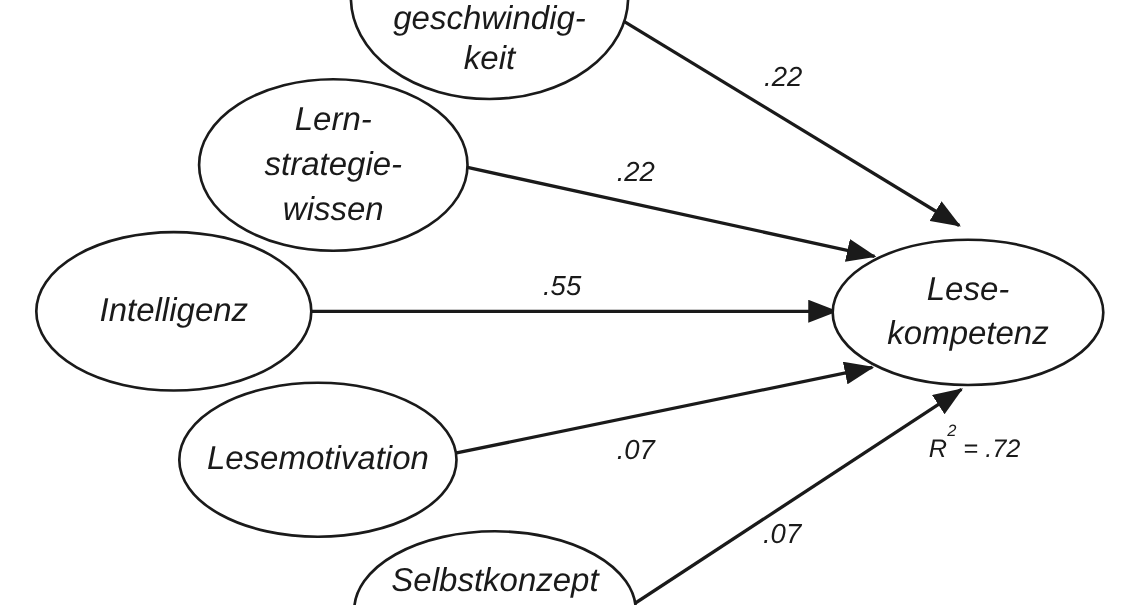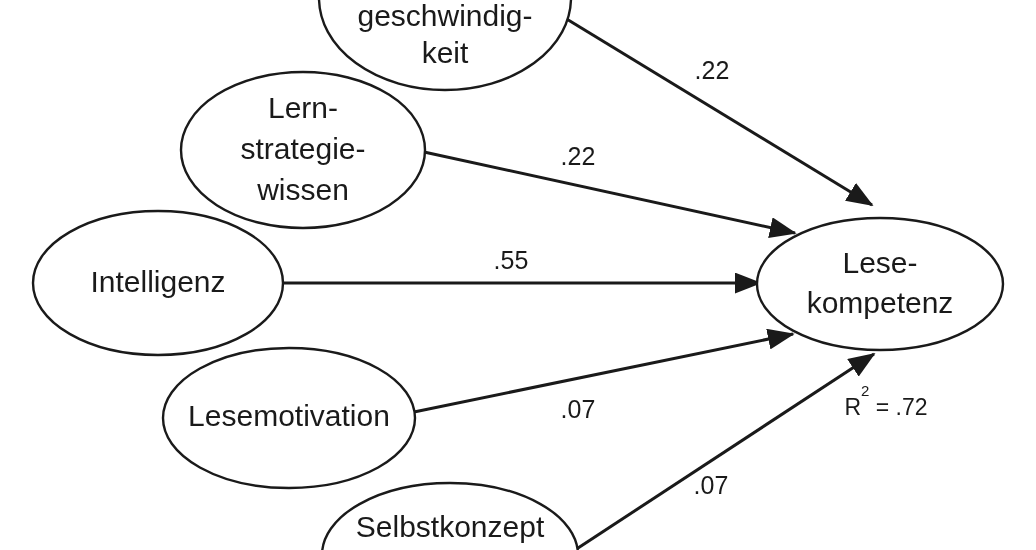--- a/index.html
+++ b/index.html
@@ -10,20 +10,21 @@
   }
   body {
     font-family: "Liberation Sans", sans-serif;
   }
   #diagram-root {
     position: relative;
     width: 1036px;
     height: 550px;
     background: #ffffff;
     overflow: hidden;
+    font-style: italic;
   }
   svg#path-diagram {
     display: block;
     width: 1036px;
     height: 550px;
   }
   .node-ellipse {
     fill: #ffffff;
     stroke: #1a1a1a;
     stroke-width: 2.4;

